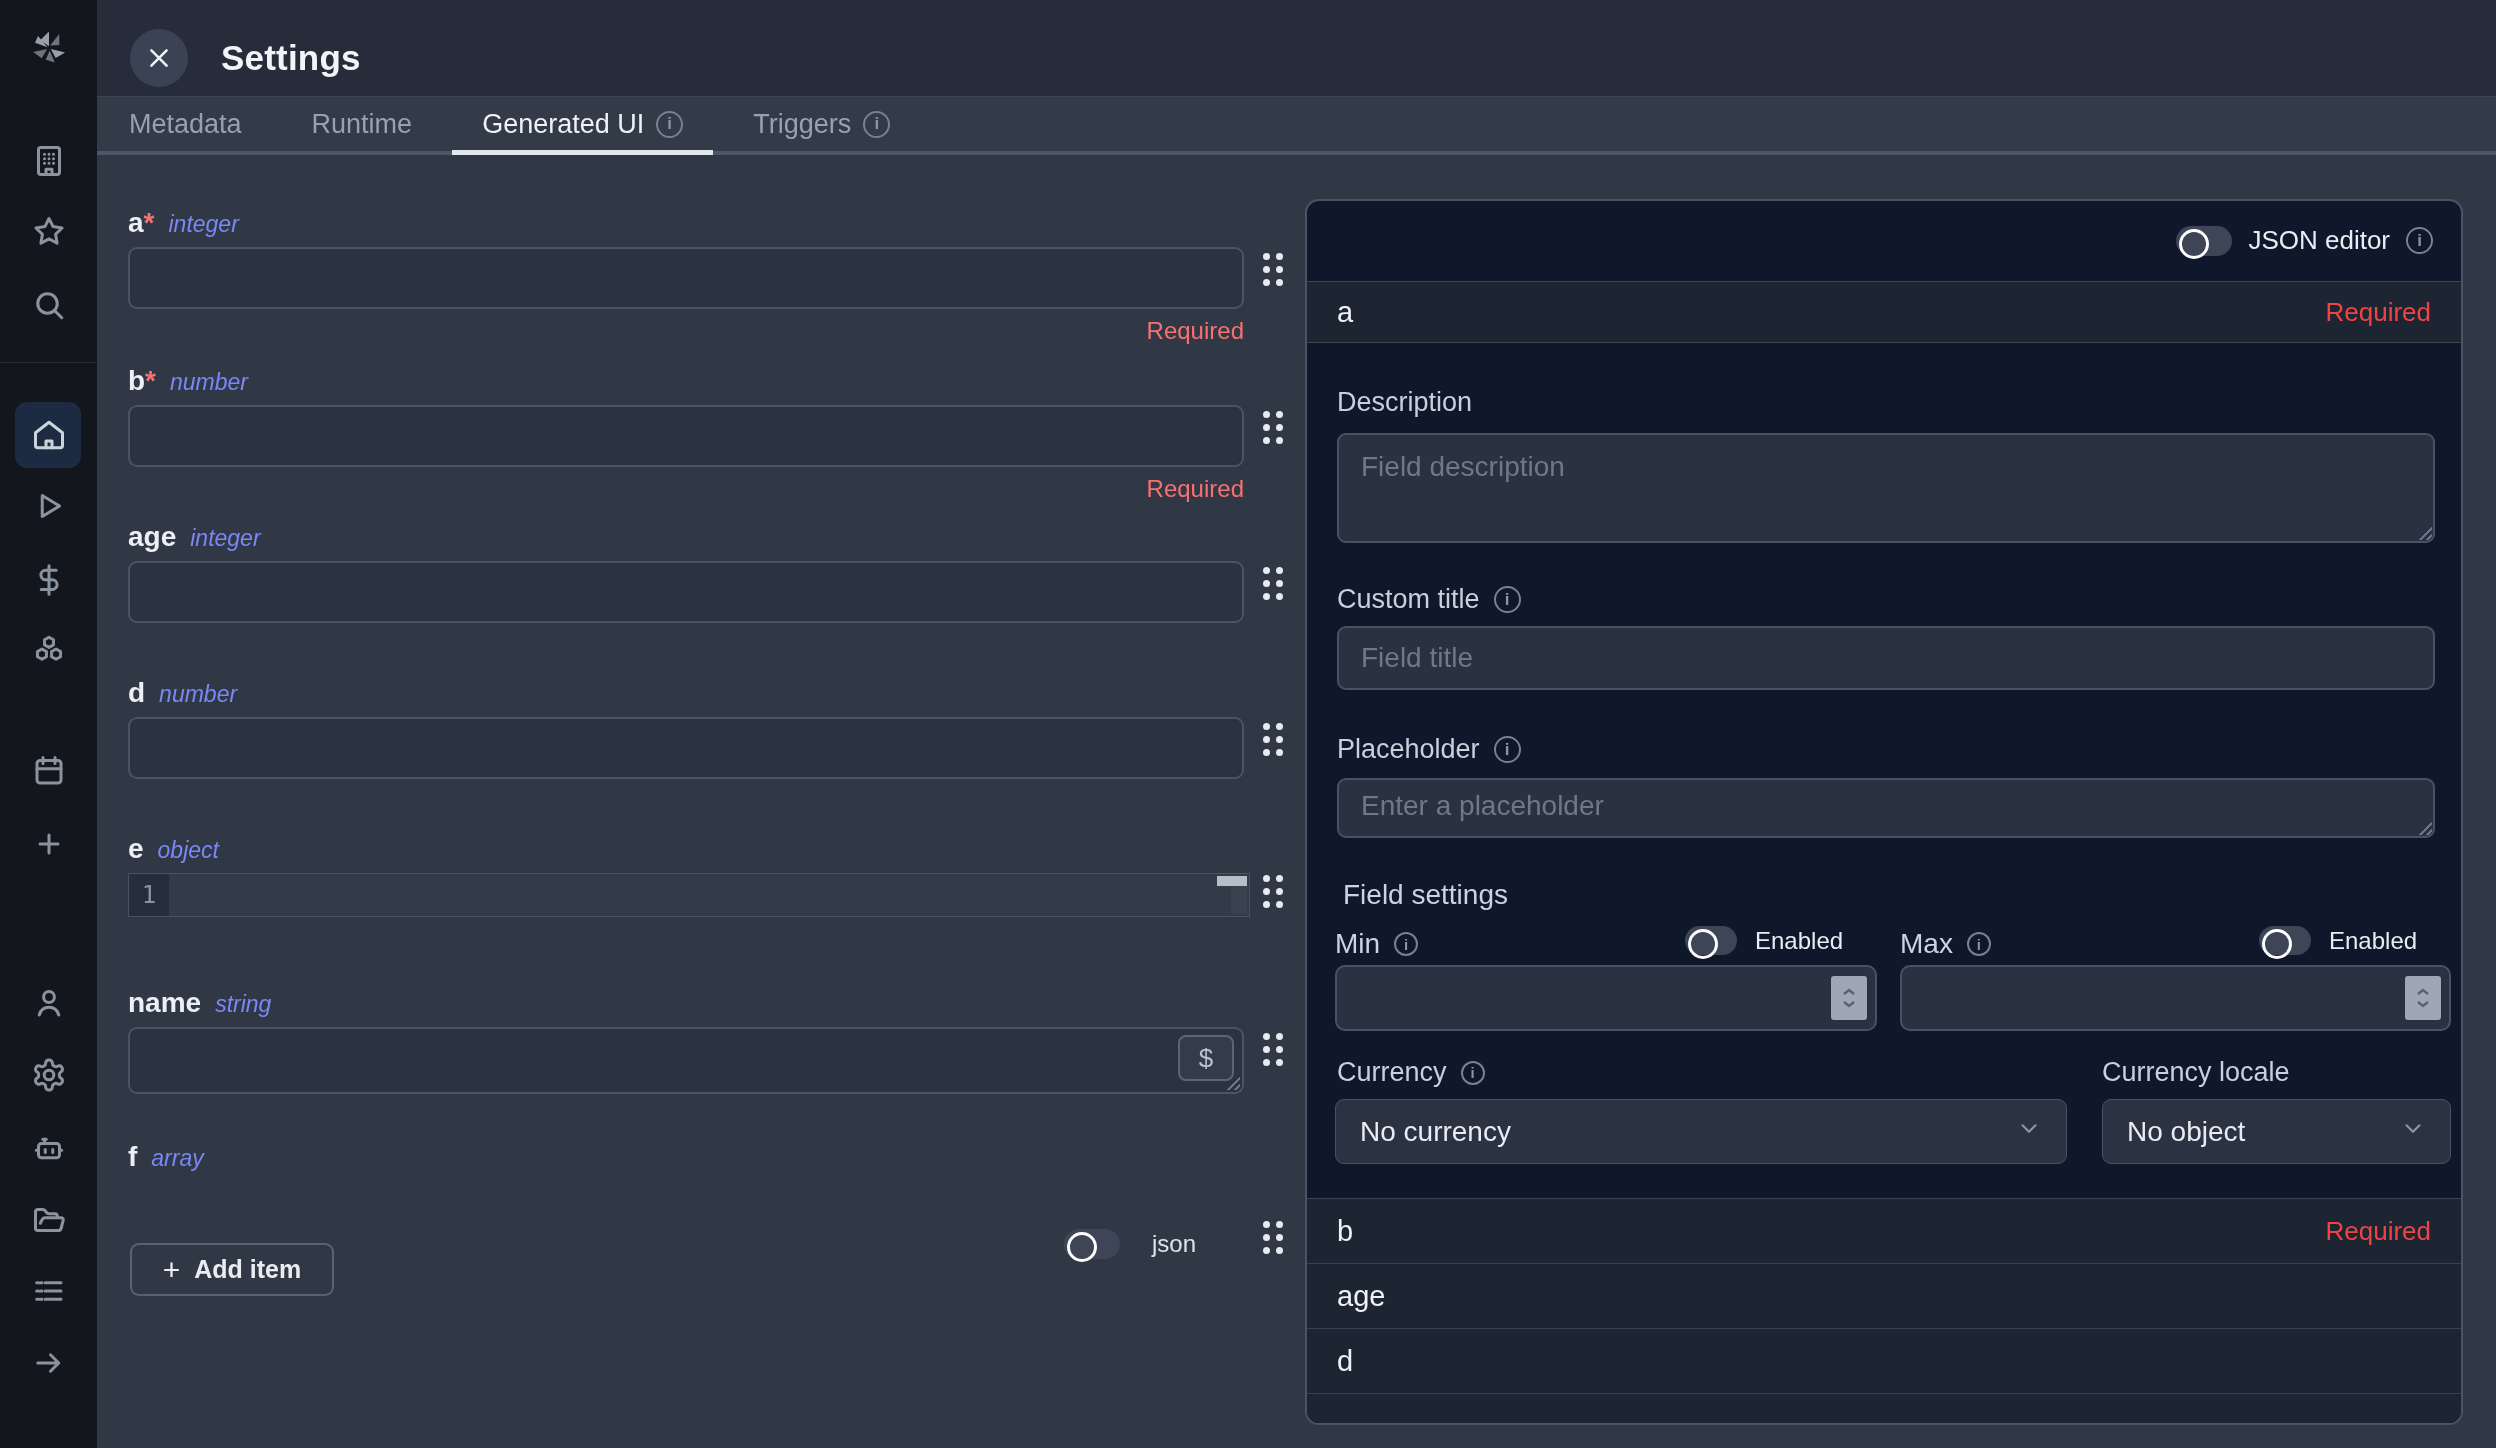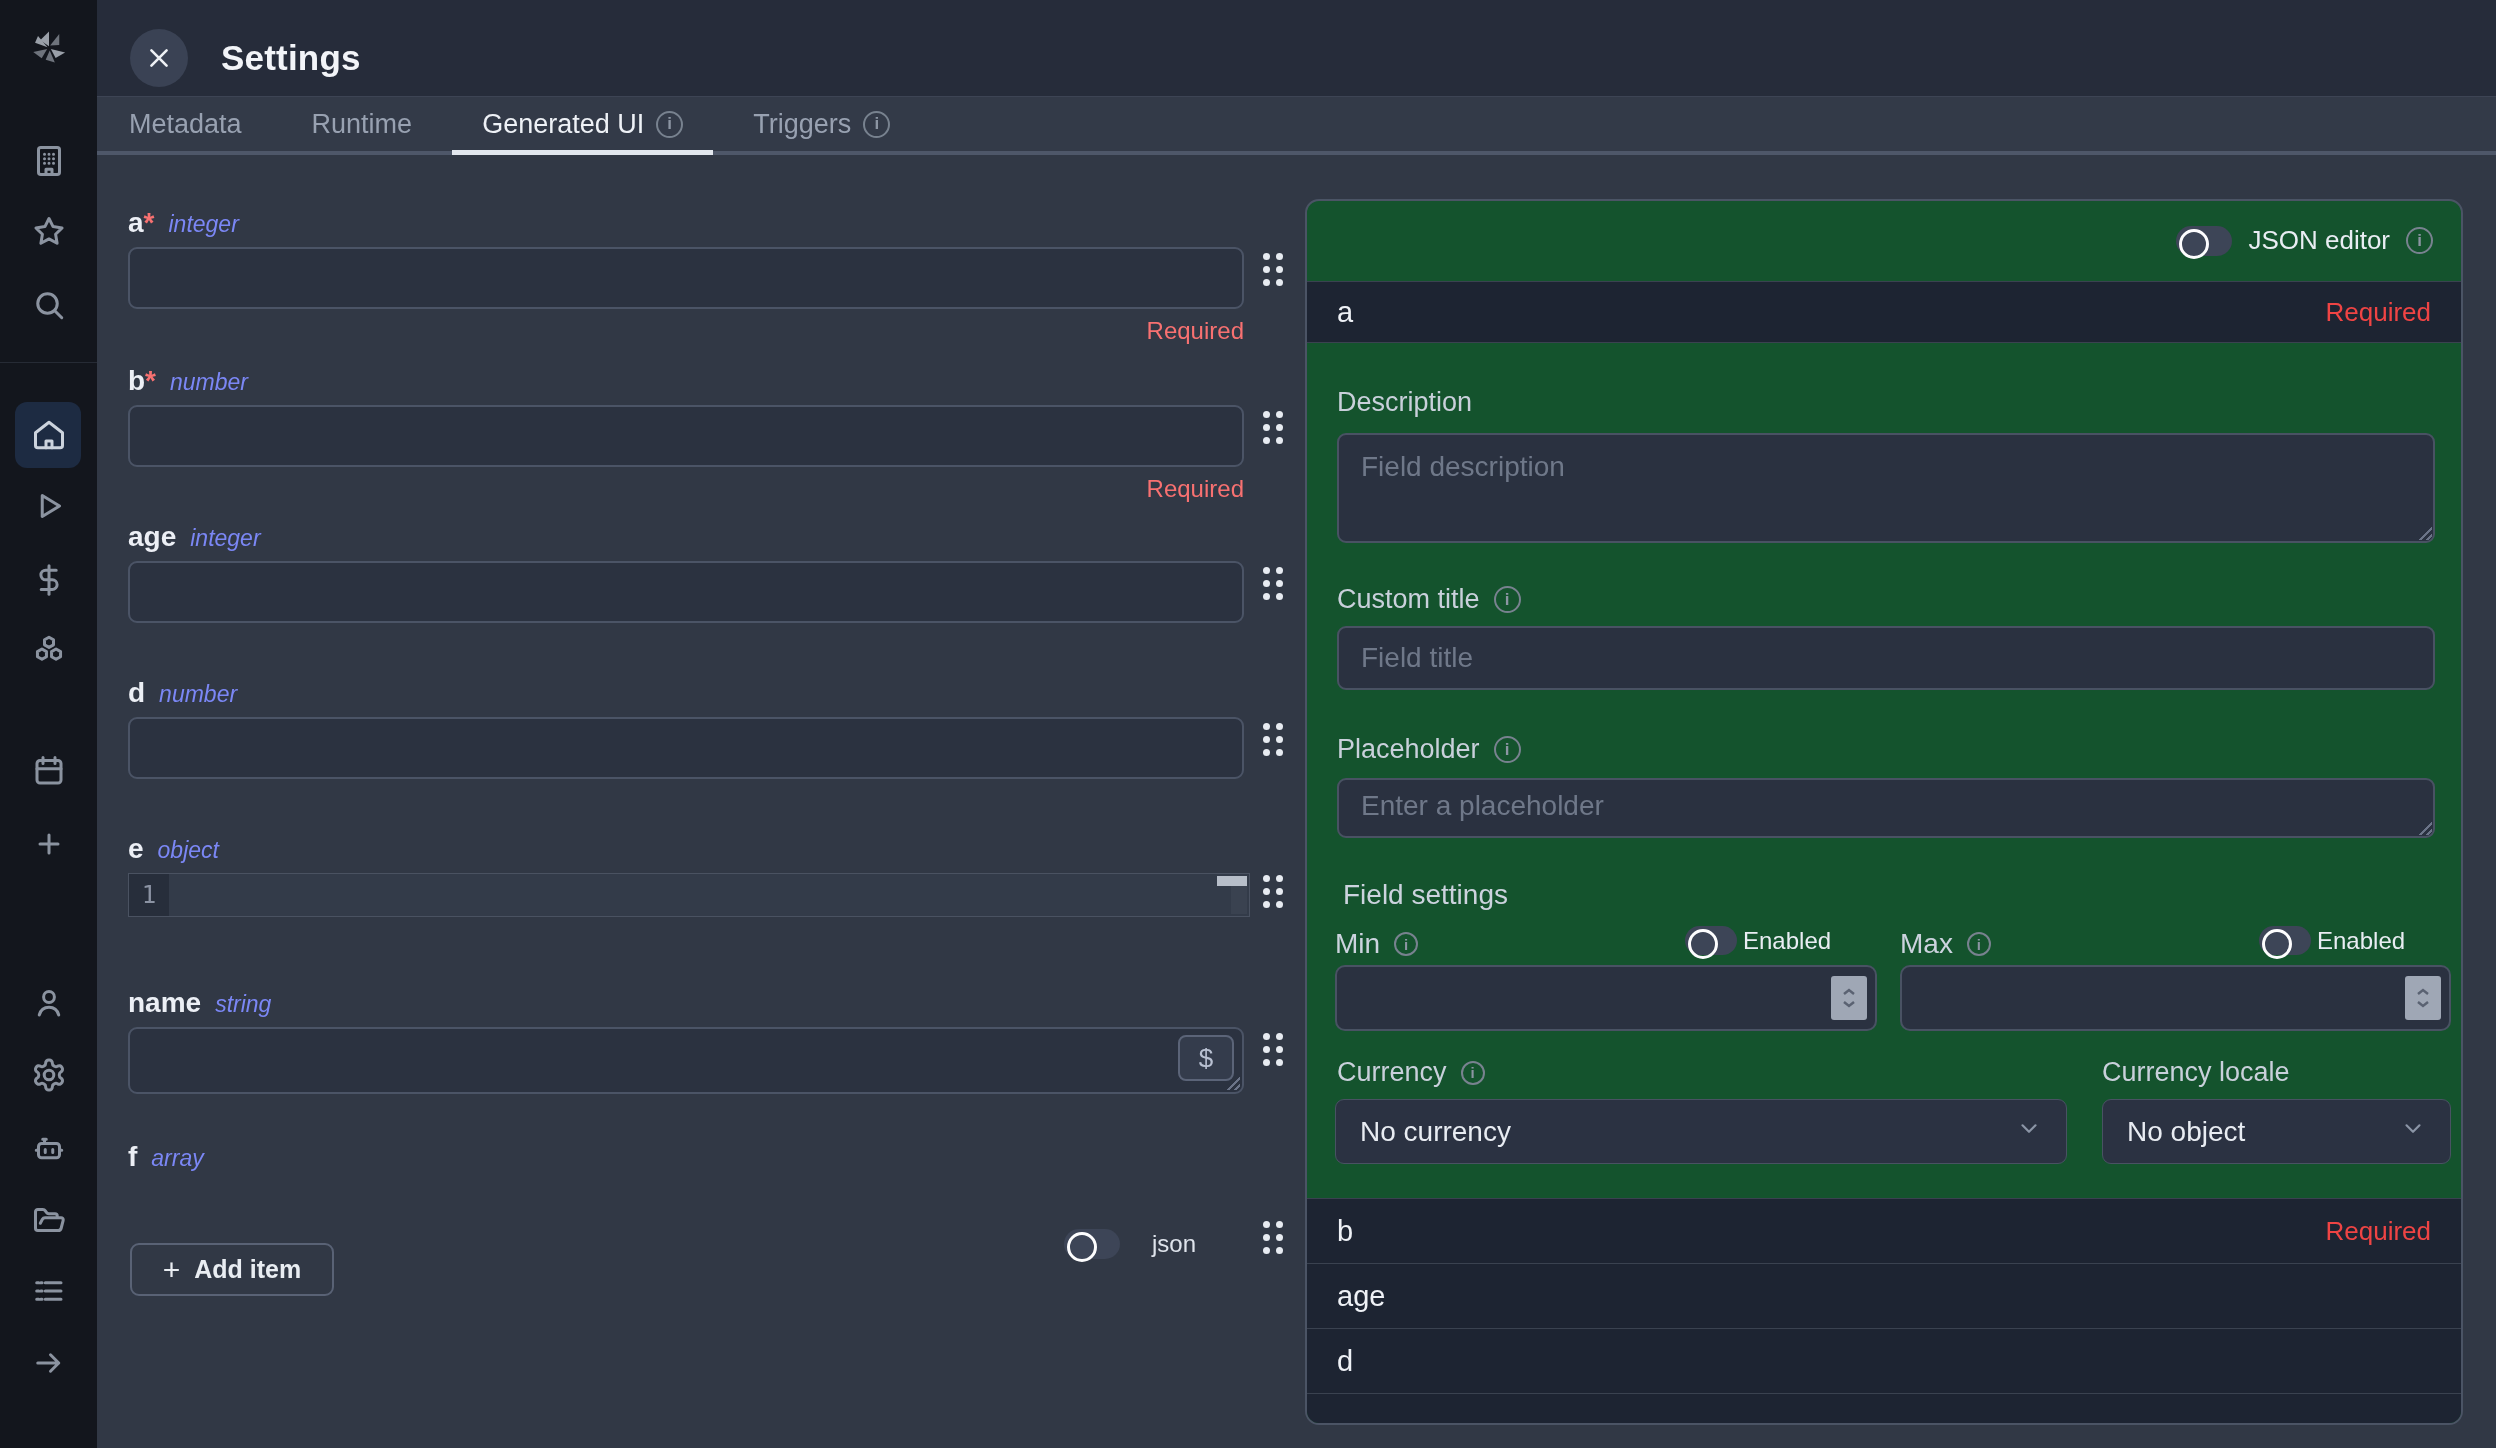--- a/index.html
+++ b/index.html
@@ -59,39 +59,39 @@
   .add-btn { position:absolute; left:2px; top:62px; width:204px; height:53px; border:2px solid #59impr6275; border:2px solid #596275; border-radius:9px; background:transparent; color:#e9edf2; font-size:25px; font-weight:700; display:flex; align-items:center; justify-content:center; gap:14px; cursor:pointer; }
   .add-btn .plus { font-size:30px; font-weight:400; }
   .json-cluster { position:absolute; right:48px; top:48px; display:flex; align-items:center; gap:32px; }
   .json-cluster .tlabel { font-size:24px; color:#dfe4ec; }
 
   
   .toggle { position:relative; width:56px; height:30px; border-radius:16px; background:#3d4557; cursor:pointer; flex:none; }
   .toggle::before { content:''; position:absolute; left:3px; top:3px; width:24px; height:24px; border-radius:50%; border:3px solid #fdfdfe; }
 
   
-  .card { position:absolute; left:1208px; top:40px; width:1158px; height:1226px; background:#14532d; border:2px solid #4b5465; border-radius:14px; overflow:hidden; }
+  .card { position:absolute; left:1208px; top:40px; width:1158px; height:1226px; background:#0f172a; border:2px solid #4b5465; border-radius:14px; overflow:hidden; }
   .json-editor-row { position:absolute; top:24px; right:28px; display:flex; align-items:center; gap:16px; }
   .json-editor-row .tlabel { font-size:26px; color:#e9edf3; }
   .sec-row { position:absolute; left:0; width:100%; height:65px; background:#1d2432; border-top:1px solid #3a4250; display:flex; align-items:center; padding:0 30px; cursor:pointer; }
   .sec-row .sec-name { font-size:29px; color:#eef1f6; }
   .sec-row .sec-req { margin-left:auto; font-size:26px; color:#ef4444; }
   .row-a { top:80px; height:62px; border-bottom:1px solid #3a4250; }
   .clabel { position:absolute; display:flex; align-items:center; gap:14px; font-size:27px; color:#c9d0db; }
   .ph-input { position:absolute; background:#2a3140; border:2px solid #49526399; border:2px solid #495263; border-radius:9px; color:#e8ecf2; font-size:28px; padding:0 22px; outline:none; font-family:inherit; width:1098px; left:30px; }
   .ph-input::placeholder, .ph-area::placeholder { color:#6f7889; }
   .finput::placeholder { color:#6f7889; }
   .ph-area { position:absolute; background:#2a3140; border:2px solid #495263; border-radius:9px; color:#e8ecf2; font-size:28px; padding:16px 22px; outline:none; resize:none; font-family:inherit; width:1098px; left:30px; }
   .corner-wrap { position:absolute; left:30px; width:1098px; pointer-events:none; }
   .num-wrap { position:absolute; height:66px; }
   .num-input { width:100%; height:100%; background:#2a3140; border:2px solid #495263; border-radius:10px; color:#e8ecf2; font-size:28px; padding:0 60px 0 22px; outline:none; font-family:inherit; }
   .spinner { position:absolute; right:10px; top:11px; width:36px; height:44px; background:#9fa7b5; border-radius:3px; display:flex; flex-direction:column; align-items:center; justify-content:center; gap:2px; cursor:pointer; }
   .spinner svg { width:16px; height:10px; stroke:#5a6272; stroke-width:2.5; fill:none; }
   .mm-label-row { position:absolute; display:flex; align-items:center; gap:14px; font-size:28px; color:#ccd3de; }
-  .mm-toggle { position:absolute; display:flex; align-items:flex-end; gap:6px; }
+  .mm-toggle { position:absolute; display:flex; align-items:flex-end; gap:18px; }
   .mm-toggle .tlabel { font-size:24px; color:#e9edf3; }
   .select { position:absolute; height:65px; background:#2b3242; border:1.5px solid #49526380; border:1.5px solid #495263; border-radius:9px; display:flex; align-items:center; padding:0 24px; font-size:28px; color:#e8ecf2; cursor:pointer; }
   .select .chev { margin-left:auto; }
   .chev svg { width:26px; height:26px; stroke:#8b95a6; stroke-width:2; fill:none; stroke-linecap:round; stroke-linejoin:round; }
 </style>
 </head>
 <body>
 
 <div class="app">
 

